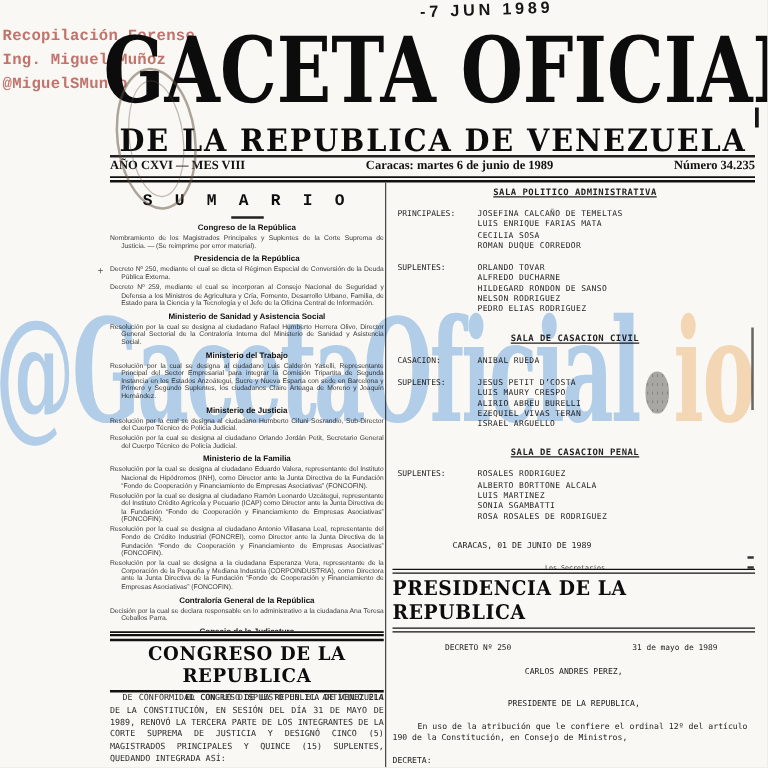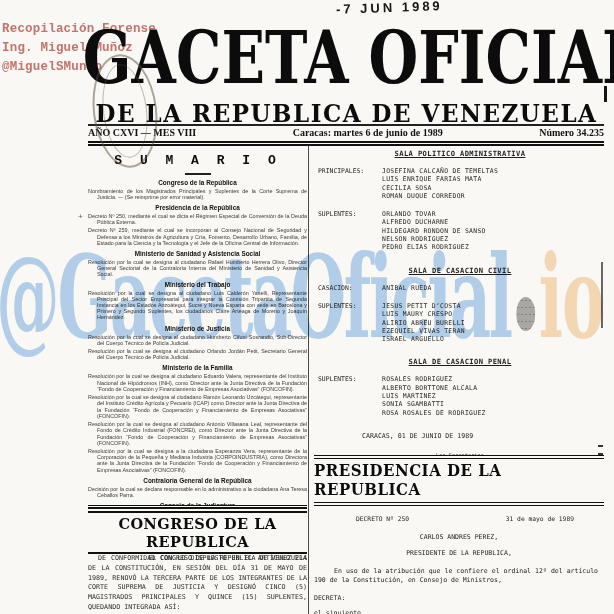--- a/index.html
+++ b/index.html
@@ -62,21 +62,21 @@
   .secretaries-label{text-align:center;font-size:5.3px;margin-top:12px;color:#333;}
 
   
   .presidencia{position:absolute;left:314px;top:455px;width:290px;color:#222;}
   .pres-box{border-top:4px double #111;border-bottom:4px double #111;padding:3px 0 4px;}
   .pres-box-title{font-family:"DejaVu Serif",serif;font-weight:bold;font-size:15px;
       letter-spacing:.5px;color:#0c0c0c;transform:scaleY(1.08);}
   .decree-line{display:flex;justify-content:space-between;padding:9px 30px 0 42px;font-size:6.3px;}
   .pres-center{text-align:center;font-size:6.5px;}
   .pres-name{margin-top:11px;}
-  .pres-title-line{margin-top:8px;}
+  .pres-title-line{margin-top:18px;}
   .pres-preamble{font-size:6.5px;line-height:9.2px;margin:10px 6px 0 0;text-align:justify;text-indent:20px;}
   .decreta{font-size:6.5px;margin-top:9px;}
   .siguiente{font-size:6.5px;margin-top:7px;}
 
   
   .seal{position:absolute;left:93px;top:54px;width:60px;height:110px;z-index:3;
       border:2px solid rgba(95,80,62,.5);border-radius:50%;transform:rotate(-7deg);}
   .seal::before{content:"";position:absolute;inset:8px;border:1px solid rgba(95,80,62,.38);border-radius:50%;}
   .date-stamp{position:absolute;left:336px;top:0;z-index:3;font-weight:bold;font-size:13px;
       letter-spacing:3px;color:#161616;transform:rotate(-2deg);font-family:"Liberation Sans",sans-serif;}

